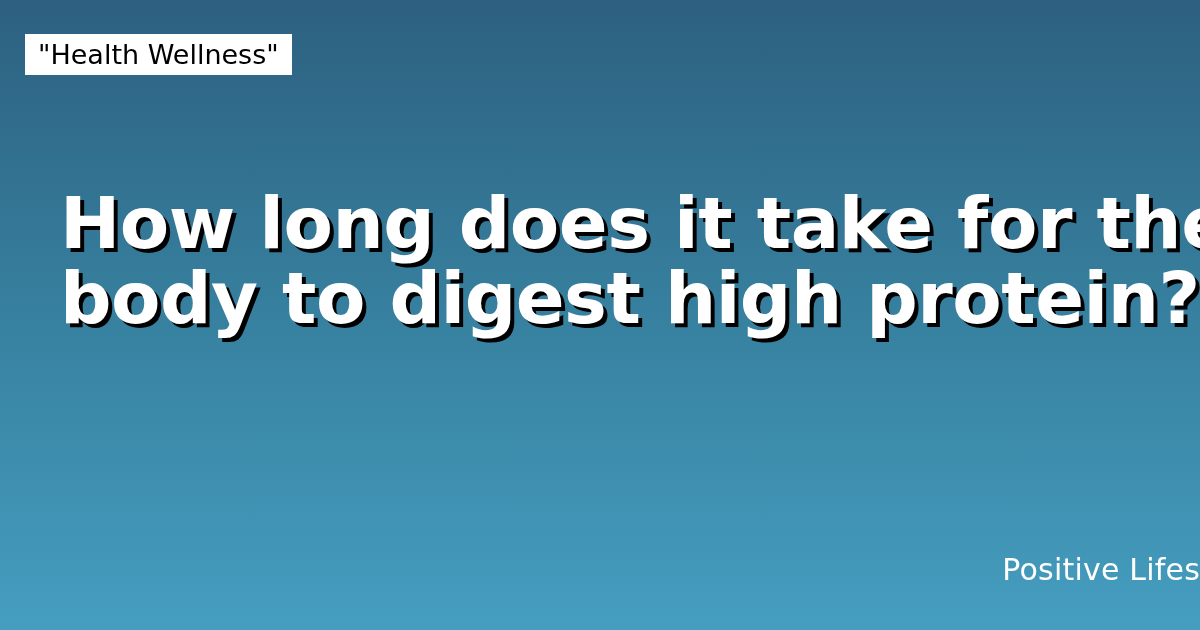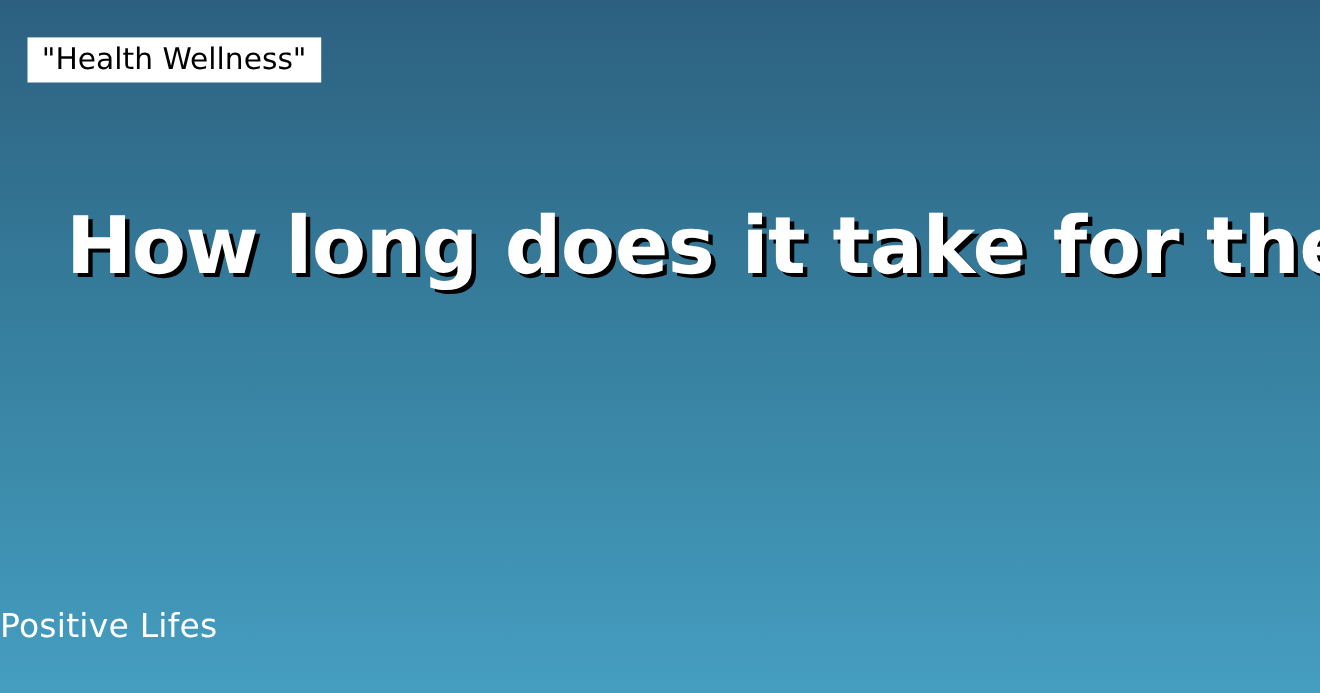--- a/index.html
+++ b/index.html
@@ -71,21 +71,21 @@
     
     text-shadow: 4px 4px 0 #000000;
   }
 
   
   .footer {
     position: absolute;
     left: 0;
     right: 0;
     top: 552px;
-    text-align: left;
+    text-align: right;
   }
 
   .footer-brand {
     font-family: "DejaVu Sans", sans-serif;
     font-size: 30px;
     font-weight: 400;
     line-height: 1.2;
     color: #ffffff;
     letter-spacing: 0.2px;
     white-space: nowrap;
@@ -95,19 +95,20 @@
 <body>
 
 <div class="card">
 
   <div class="badge">
     <span class="badge-label">"Health Wellness"</span>
   </div>
 
   <div class="headline">
     <span class="headline-line">How long does it take for the</span>
+    <span class="headline-line">body to digest high protein?</span>
   </div>
 
   <div class="footer">
     <span class="footer-brand">Positive Lifes</span>
   </div>
 
 </div>
 
 </body></html>

